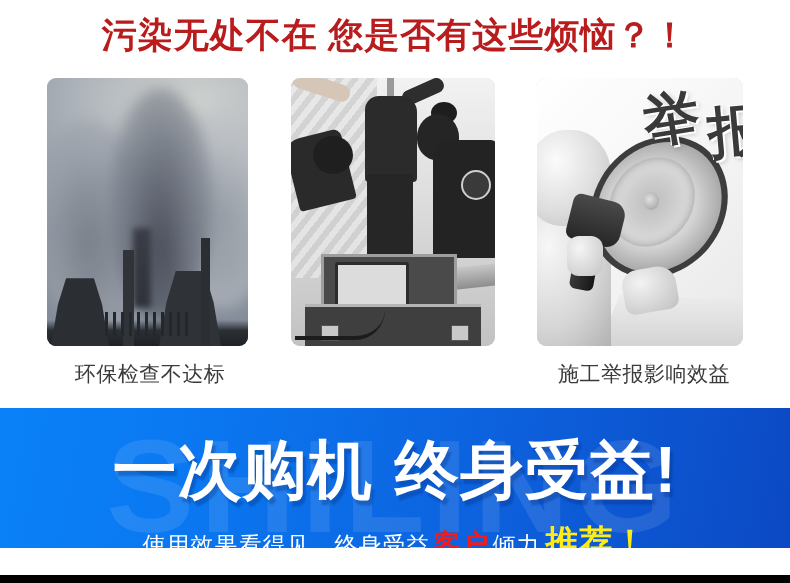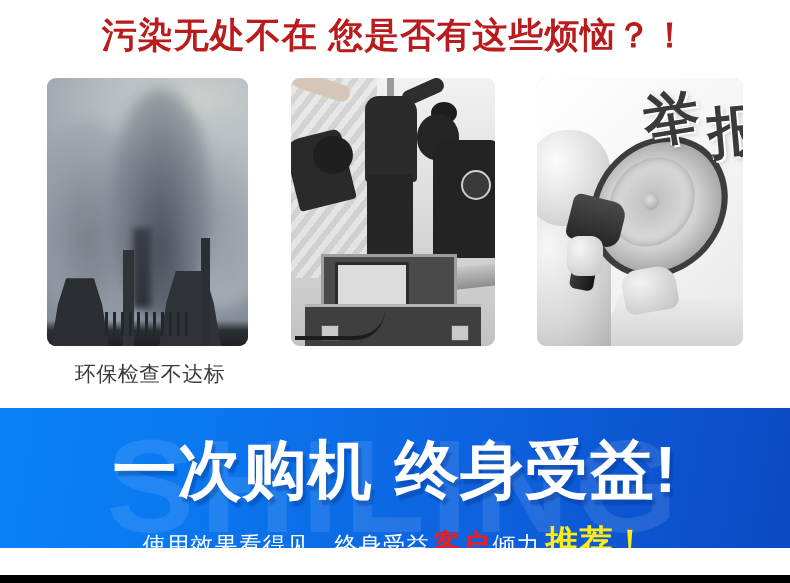--- a/index.html
+++ b/index.html
@@ -428,20 +428,21 @@
       <div class="meg-handle"></div>
       <div class="meg-hand"></div>
       <div class="meg-hand2"></div>
       <div class="meg-word"><span>举</span><span class="c2">报</span></div>
     </div>
 
   </div>
 
   <div class="caption-row">
     <div class="caption">环保检查不达标</div>
+    <div class="caption">施工举报影响效益</div>
   </div>
 
   <div class="banner">
     <div class="banner-watermark">SHILING</div>
     <div class="banner-main"><span>一次购机</span><span class="gap"></span><span>终身受益!</span></div>
     <div class="banner-sub"><span>使用效果看得见，终身受益</span><span class="hl-red">客户</span><span>倾力</span><span class="hl-yellow">推荐！</span></div>
   </div>
 
   <div class="bottom-bar"></div>
 

